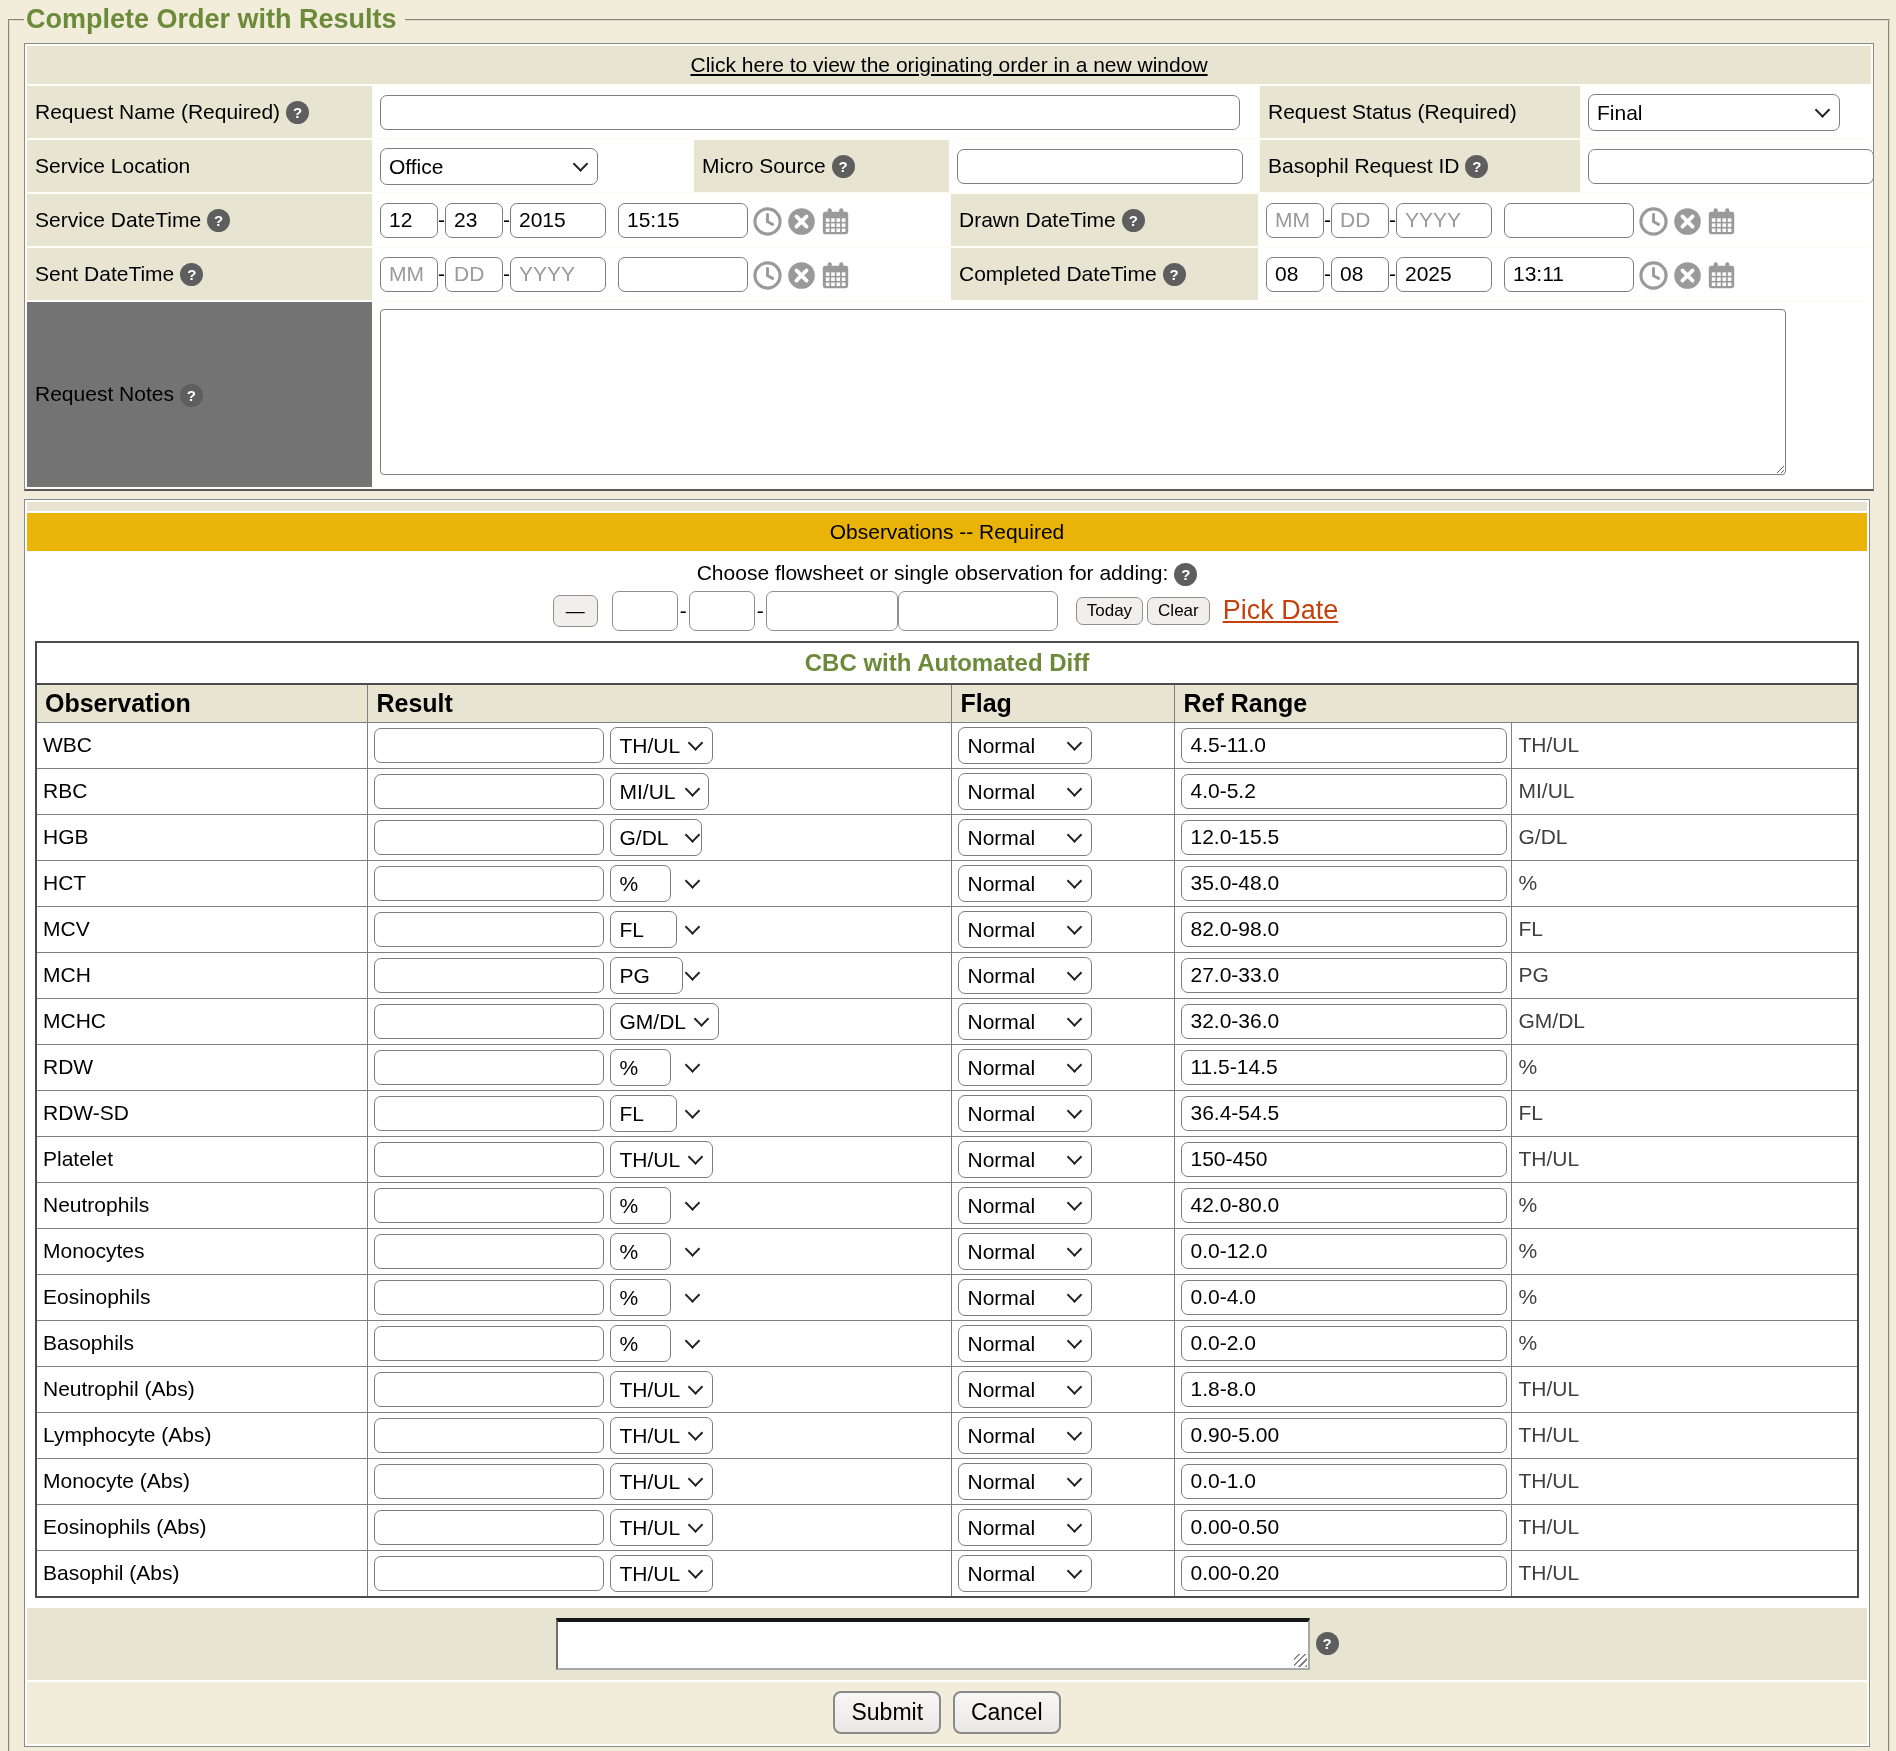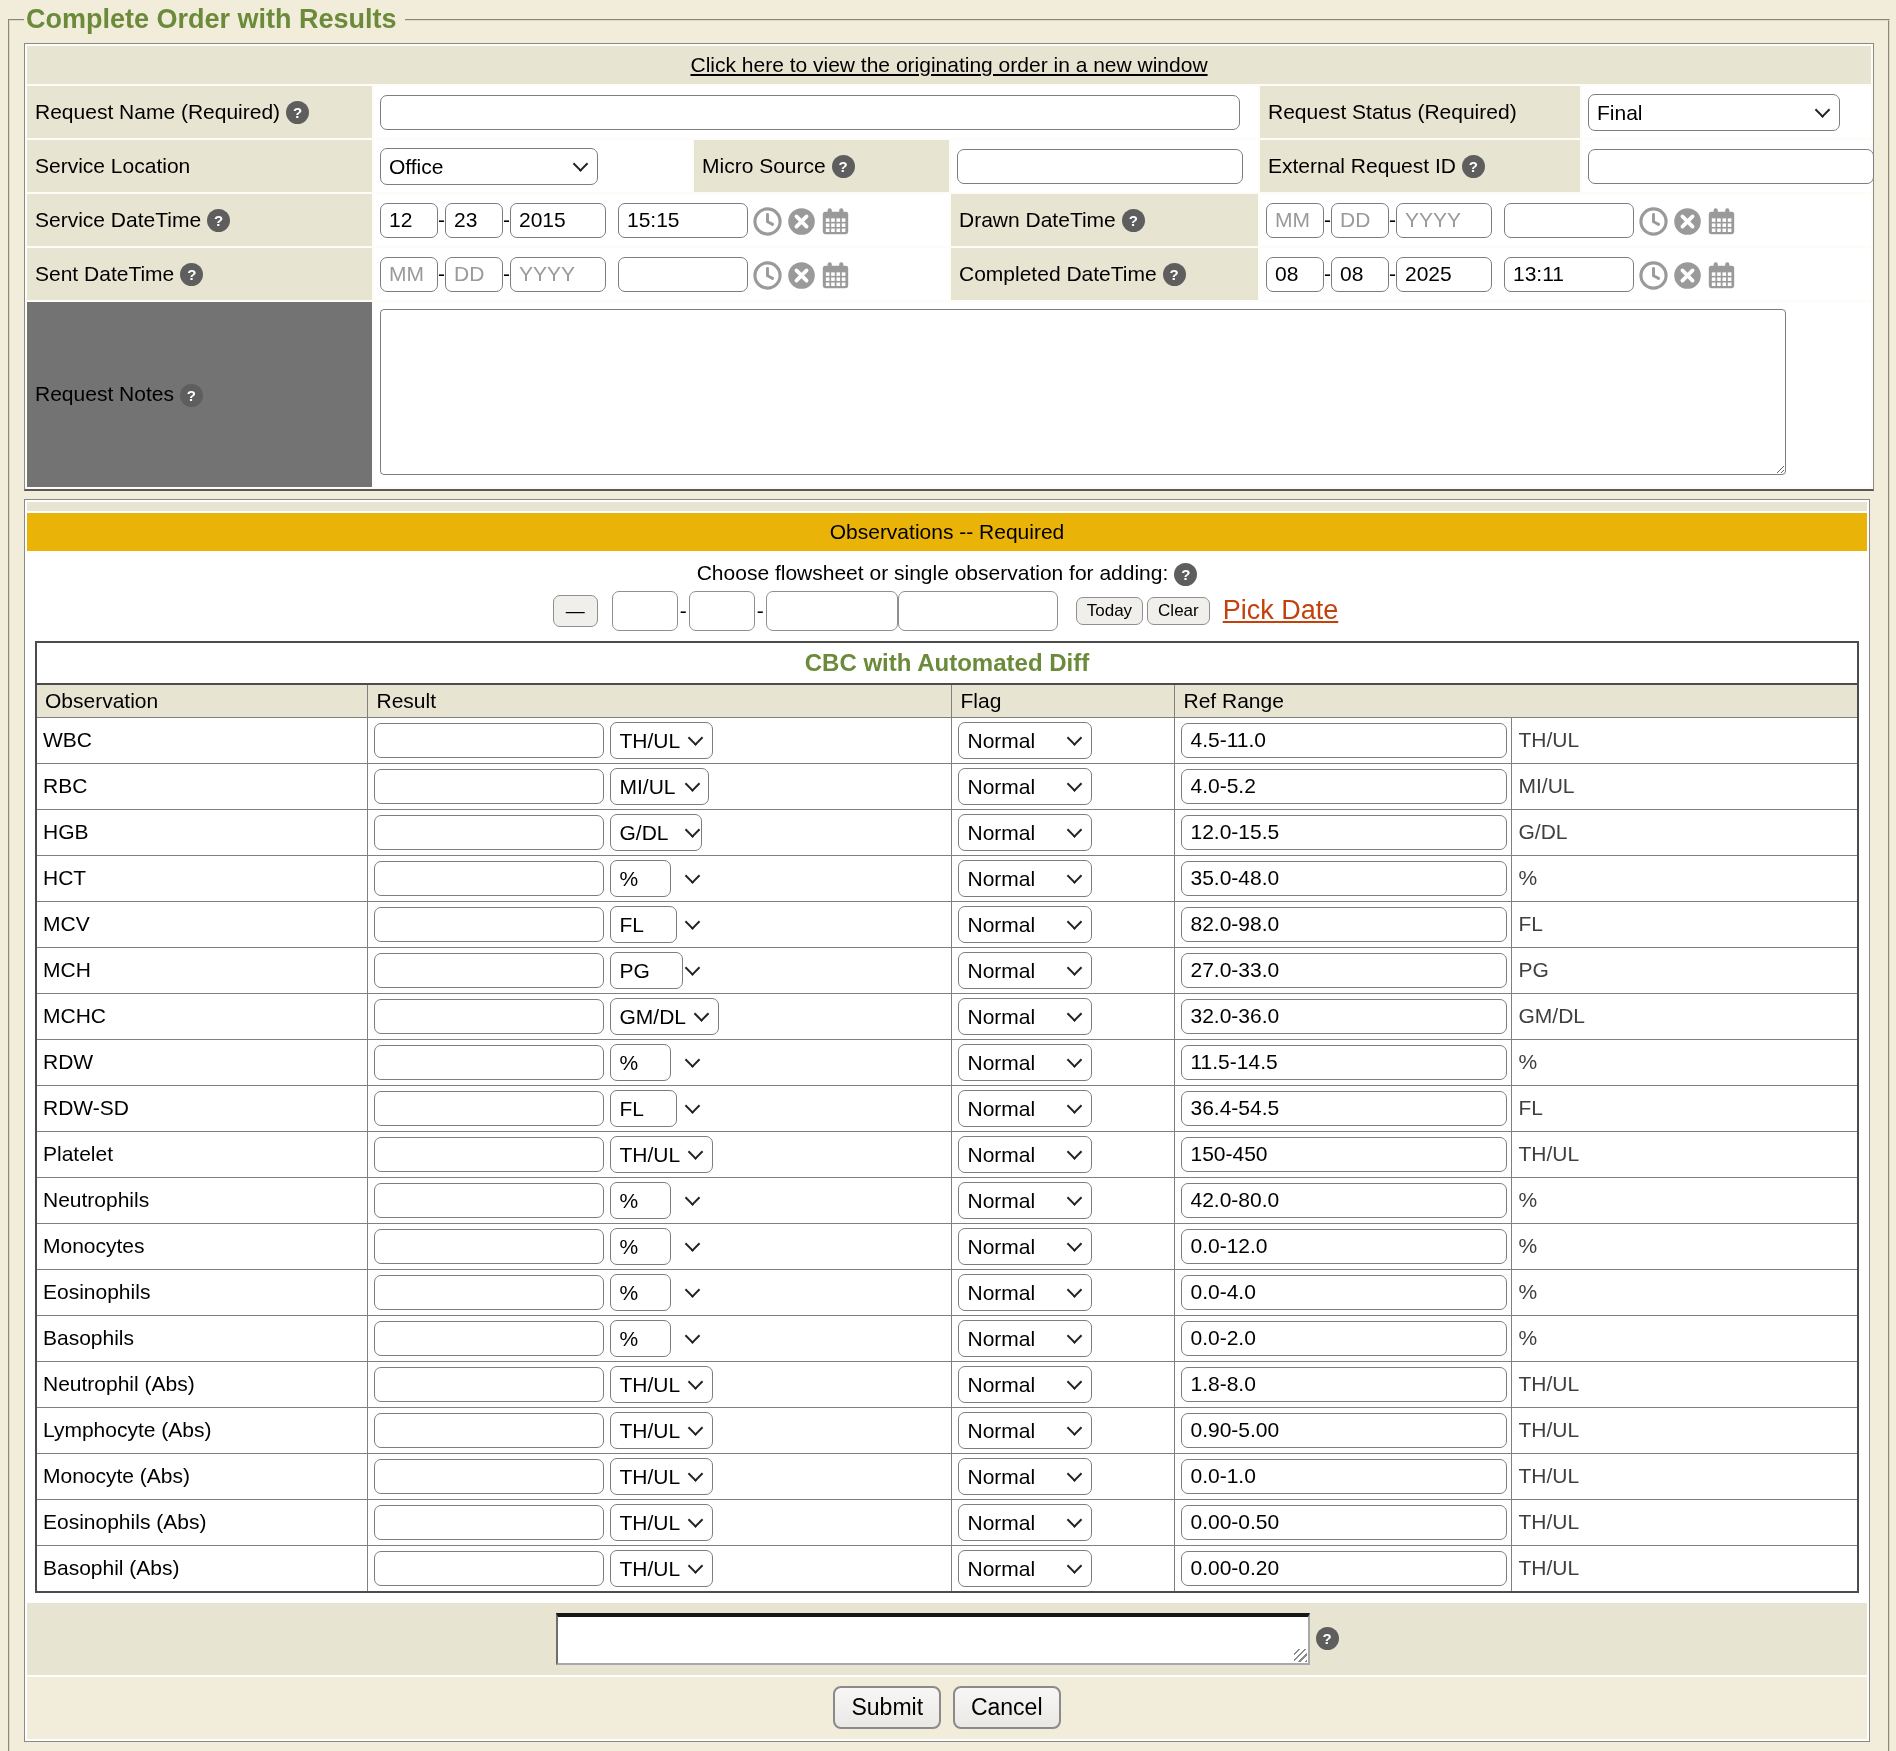--- a/index.html
+++ b/index.html
@@ -64,21 +64,21 @@
   .ctl-dash{margin:0 2px;}
   a.pickdate{color:#c2410c;font-size:27px;text-decoration:underline;margin-left:10px;
     background:#fff;padding:0 3px;cursor:pointer;}
   .gap6{width:14px;display:inline-block;}
 
   
   table.cbc{border-collapse:collapse;border:2px solid #4c4c4c;margin:0 auto;width:1824px;table-layout:fixed;}
   .cbc-title th{background:#fff;color:#6b8a3a;font-weight:bold;font-size:24px;text-align:center;
     padding:6px 0;border-bottom:2px solid #4c4c4c;}
   th.colhead{background:#e8e4d2;text-align:left;padding:4px 8px;border:1px solid #808080;
-    font-size:21px;font-weight:normal;}
+    font-size:25px;font-weight:bold;}
   table.cbc td{border:1px solid #808080;padding:3px 6px;height:39px;background:#fff;vertical-align:middle;}
   .result-input{width:230px;}
   .unit-select{min-width:100px;margin-left:6px;}
   .flag-select{width:134px;}
   .ref-input{width:326px;}
   td.obs-refunit{color:#3f3f3f;}
 
   
   .bottom-note-row{background:#e8e4d2;margin:10px 2px 2px;padding:10px 0;text-align:center;}
   .bn-wrap{position:relative;display:inline-block;vertical-align:middle;}
@@ -140,21 +140,21 @@
           </select>
         </span>
       </td>
       <td class="lbl">
         <span>Micro Source</span><span class="help">?</span>
       </td>
       <td class="fld">
         <input class="txt w-med" value="" style="">
       </td>
       <td class="lbl">
-        <span>External Request ID</span><span class="help">?</span>
+        <span>Basophil Request ID</span><span class="help">?</span>
       </td>
       <td class="fld">
         <input class="txt w-med" value="" style="">
       </td>
     </tr>
     <tr>
       <td class="lbl">
         <span>Service DateTime</span><span class="help">?</span>
       </td>
       <td class="fld" colspan="2"><input class="txt dt-mm" value="12" placeholder="MM" style=""><span class="dt-dash">-</span><input class="txt dt-dd" value="23" placeholder="DD" style=""><span class="dt-dash">-</span><input class="txt dt-yyyy" value="2015" placeholder="YYYY" style=""><input class="txt dt-time" value="15:15" style=""><span class="dticon"><svg width="29" height="29" viewBox="0 0 24 24">

